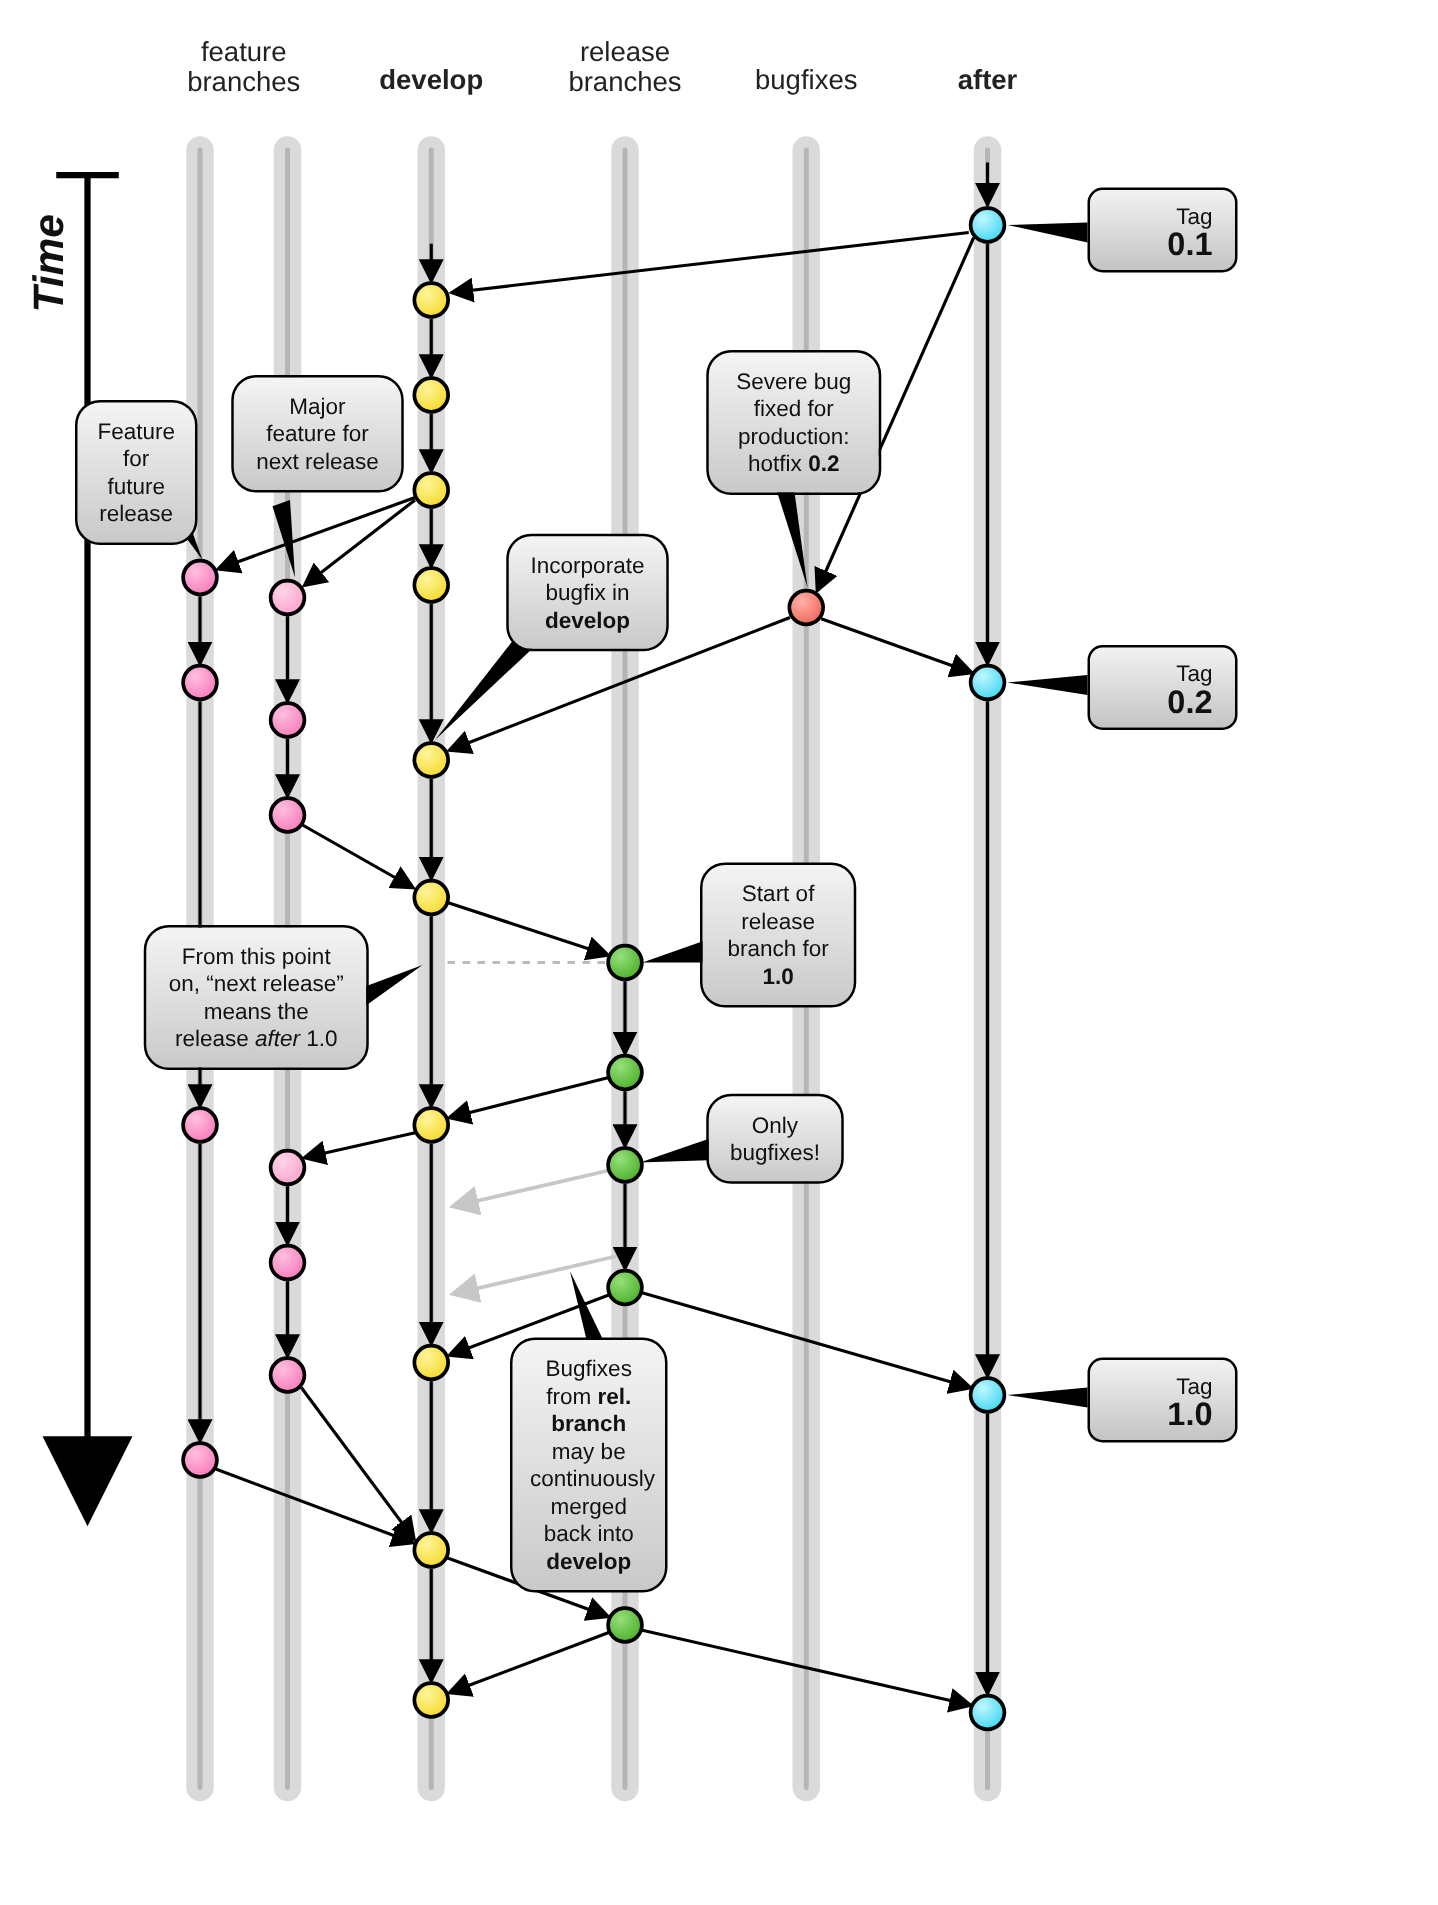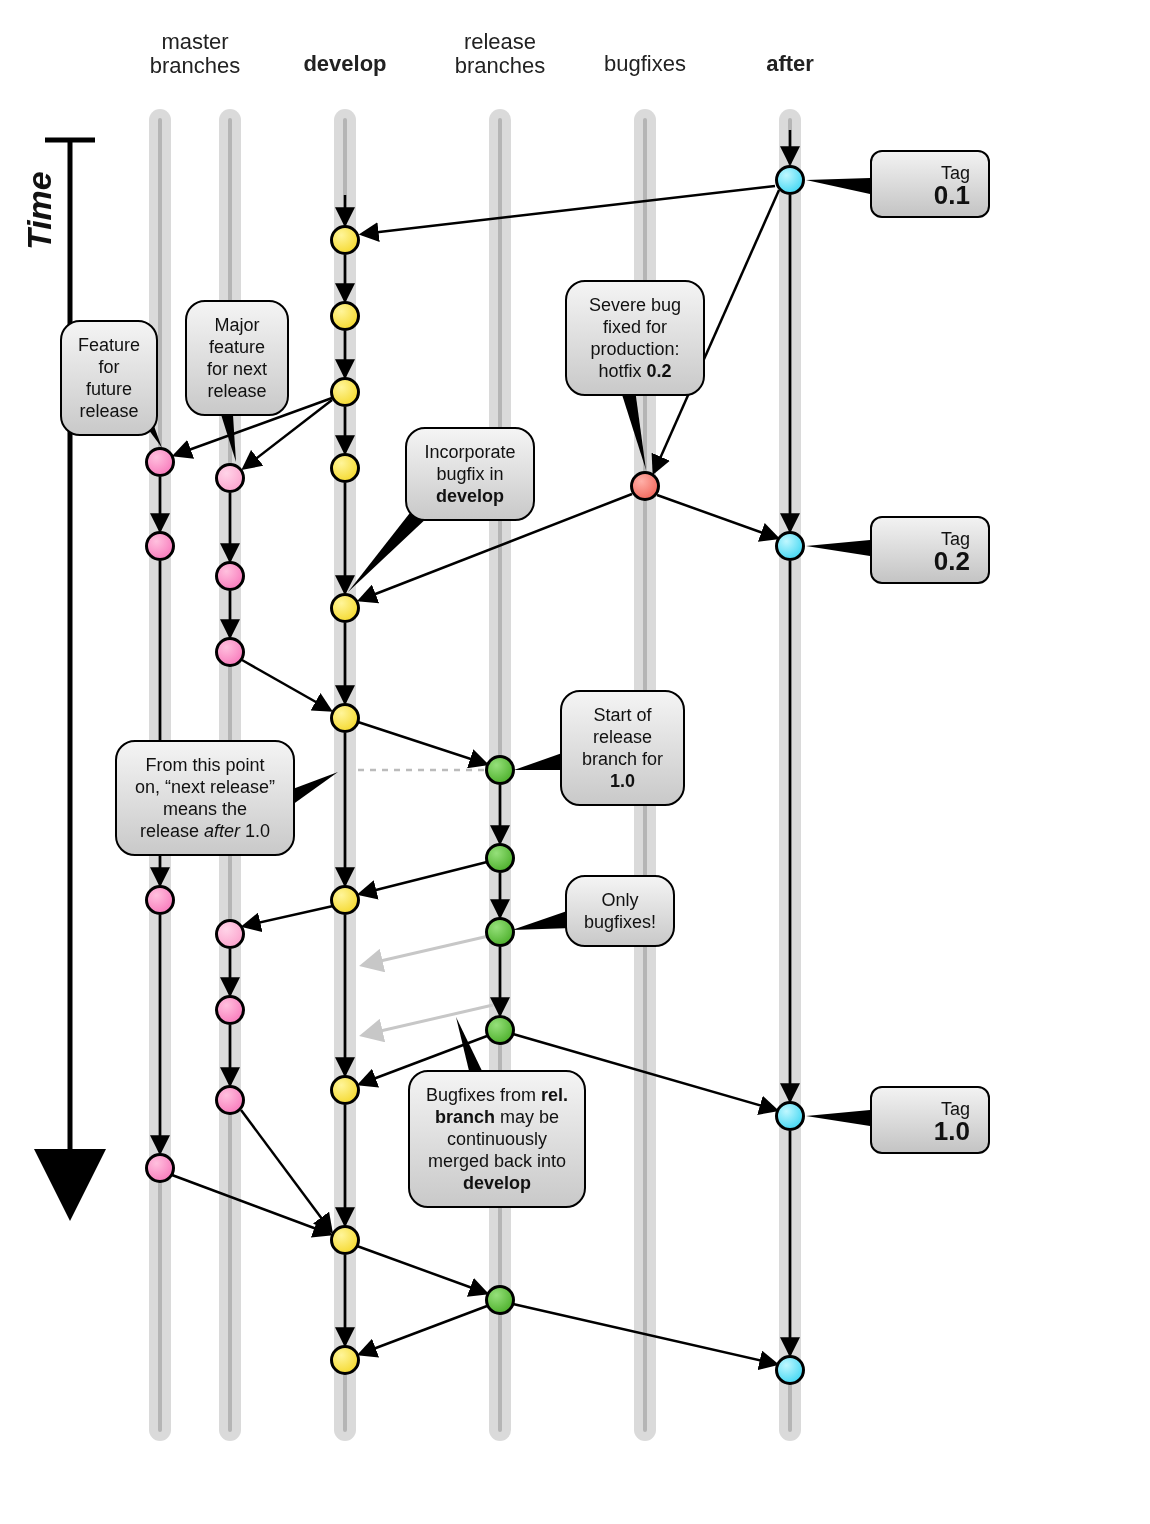--- a/index.html
+++ b/index.html
@@ -204,21 +204,21 @@
     <path d="M570 910 L512 930 L572 928 Z"></path>
     <path d="M470 1075 L456 1017 L484 1075 Z"></path>
 
     <path d="M870 178 L806 180 L870 194 Z"></path>
     <path d="M870 540 L806 546 L870 556 Z"></path>
     <path d="M870 1110 L806 1116 L870 1126 Z"></path>
   </g>
 </svg>
 
 <div class="col-label" style="left:115px; top:30px">
-  <span>master
+  <span>feature
 branches</span>
 </div>
 <div class="col-label bold" style="left:265px; top:52px">
   <span>develop</span>
 </div>
 <div class="col-label" style="left:420px; top:30px">
   <span>release
 branches</span>
 </div>
 <div class="col-label" style="left:565px; top:52px">
@@ -238,31 +238,31 @@
 <div class="tagbox" style="left:870px; top:516px">
   Tag<span class="big">0.2</span>
 </div>
 <div class="tagbox" style="left:870px; top:1086px">
   Tag<span class="big">1.0</span>
 </div>
 
 <div class="callout" style="left:60px; top:320px; width:98px">
   <span>Feature for future release</span>
 </div>
-<div class="callout" style="left:185px; top:300px; width:104px">
+<div class="callout" style="left:185px; top:300px; width:138px">
   <span>Major feature for next release</span>
 </div>
 <div class="callout" style="left:405px; top:427px; width:130px">Incorporate bugfix in <b>develop</b></div>
 <div class="callout" style="left:565px; top:280px; width:140px">Severe bug fixed for production: hotfix <b>0.2</b></div>
 <div class="callout" style="left:115px; top:740px; width:180px">From this point on, “next release” means the release <i>after</i> 1.0</div>
 <div class="callout" style="left:560px; top:690px; width:125px">Start of release branch for <b>1.0</b></div>
 <div class="callout" style="left:565px; top:875px; width:110px">
   <span>Only bugfixes!</span>
 </div>
-<div class="callout" style="left:408px; top:1070px; width:178px">Bugfixes from <b>rel. branch</b> may be continuously merged back into <b>develop</b></div>
+<div class="callout" style="left:408px; top:1070px; width:126px">Bugfixes from <b>rel. branch</b> may be continuously merged back into <b>develop</b></div>
 
 <div id="commits">
     <div class="commit c-cyan" style="left: 790px; top: 180px;"></div>
     <div class="commit c-yellow" style="left: 345px; top: 240px;"></div>
     <div class="commit c-yellow" style="left: 345px; top: 316px;"></div>
     <div class="commit c-yellow" style="left: 345px; top: 392px;"></div>
     <div class="commit c-yellow" style="left: 345px; top: 468px;"></div>
     <div class="commit c-pink" style="left: 160px; top: 462px;"></div>
     <div class="commit c-pink" style="left: 160px; top: 546px;"></div>
     <div class="commit c-pinkl" style="left: 230px; top: 478px;"></div>

